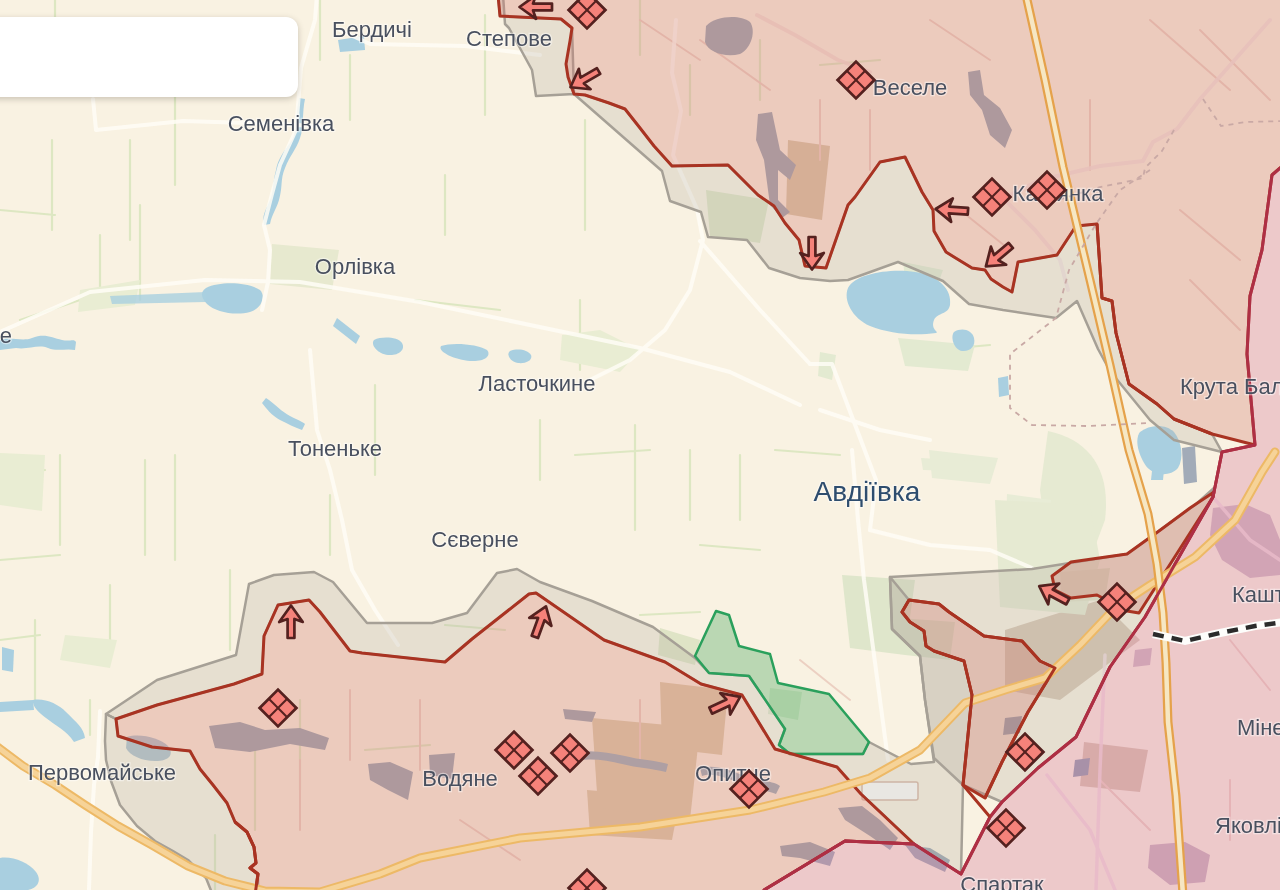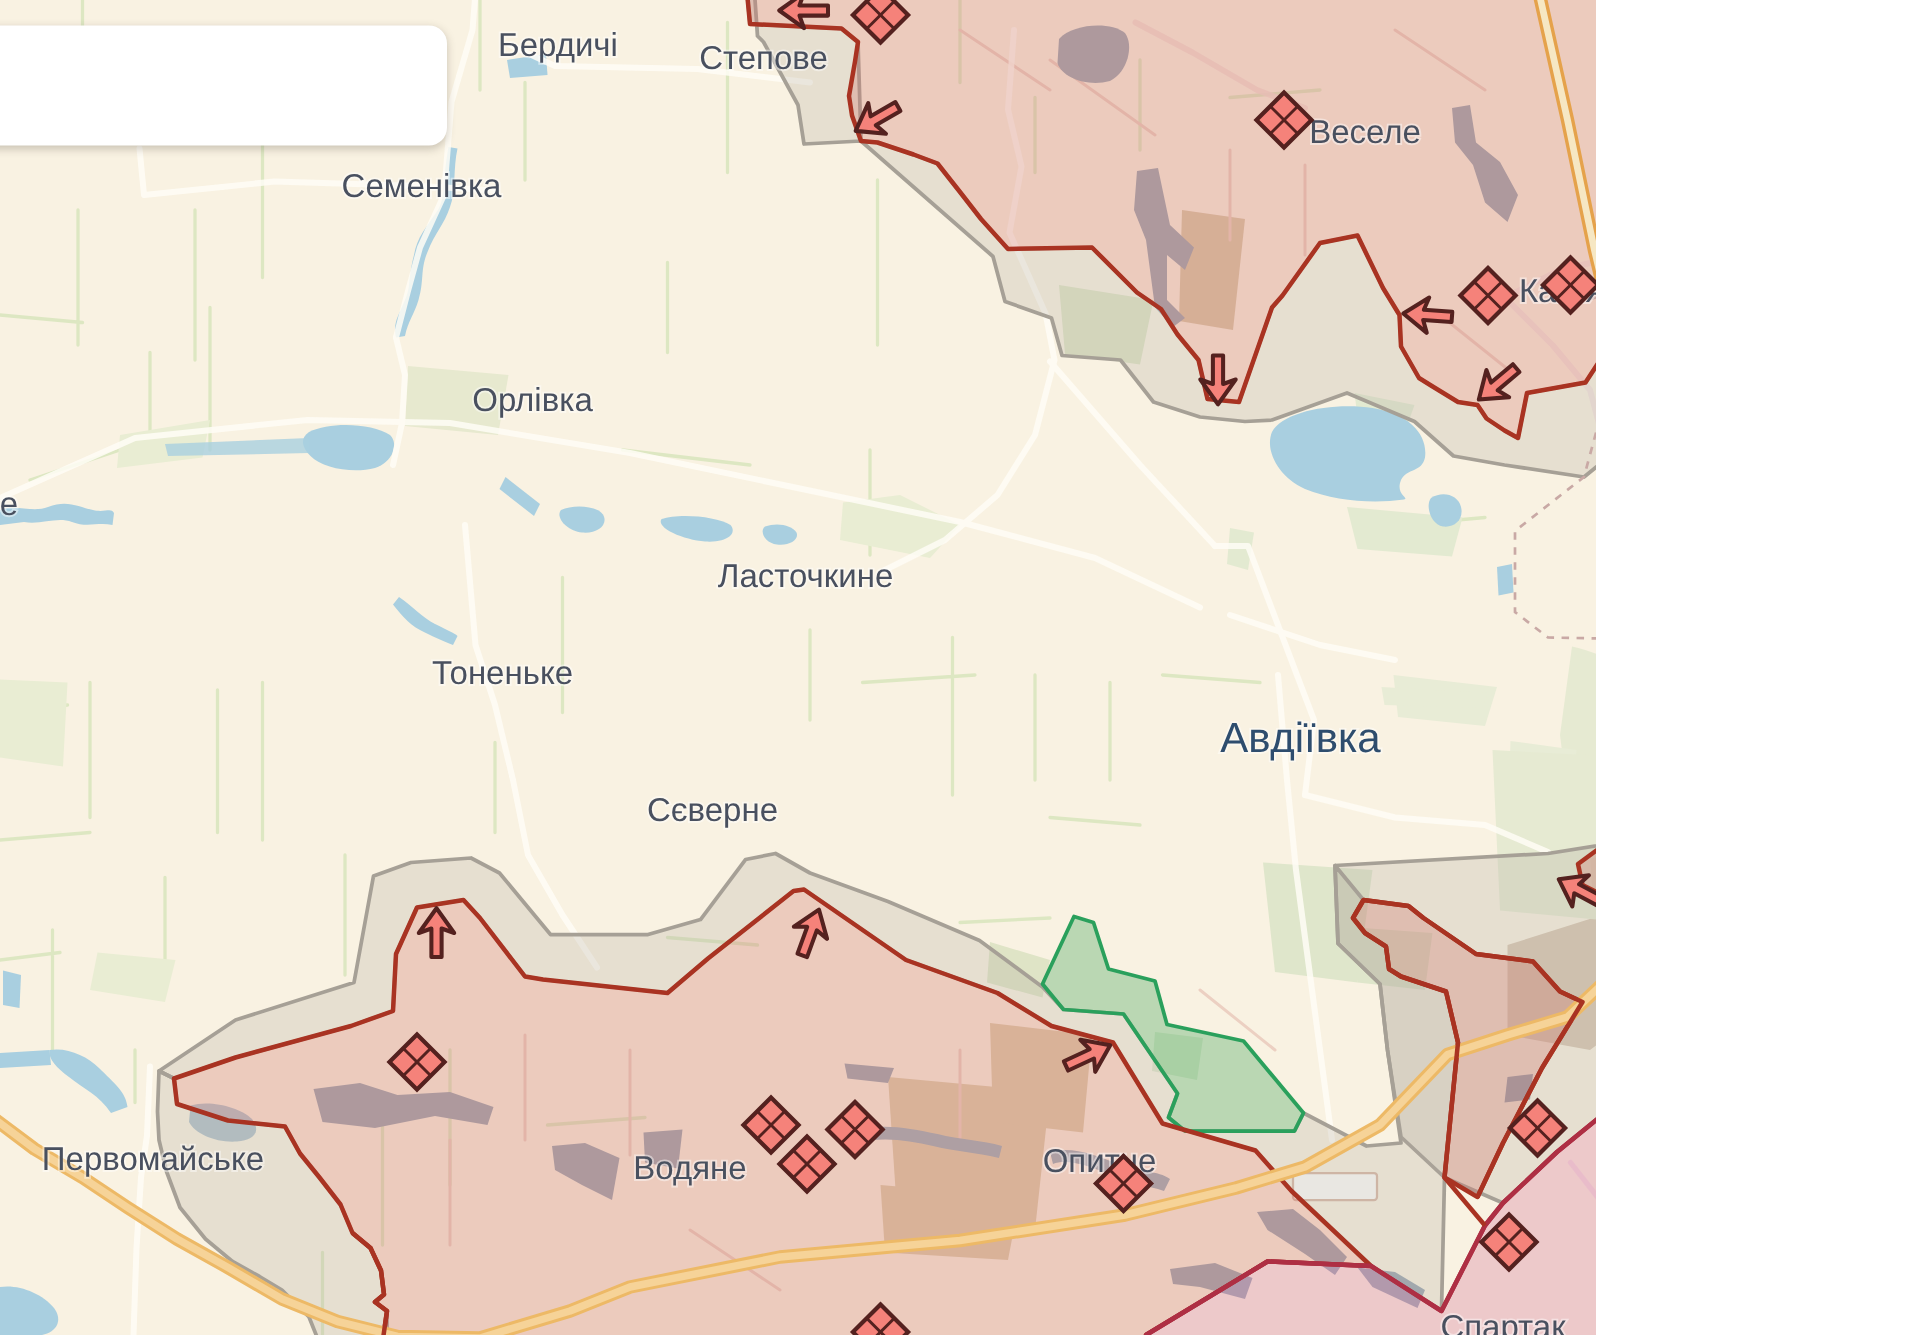--- a/index.html
+++ b/index.html
@@ -1,16 +1,16 @@
 <!DOCTYPE html>
 <html><head>
 <meta charset="utf-8">
 <style>
   html,body{margin:0;padding:0}
-  .map{position:relative;width:1064px;height:890px;overflow:hidden;background:#f9f2e2;font-family:"Liberation Sans",sans-serif}
+  .map{position:relative;width:1280px;height:890px;overflow:hidden;background:#f9f2e2;font-family:"Liberation Sans",sans-serif}
   .panel{position:absolute;left:-18px;top:17px;width:316px;height:80px;background:#ffffff;border-radius:12px;box-shadow:0 2px 6px rgba(60,50,40,.25)}
   svg text{font-family:"Liberation Sans",sans-serif}
 </style>
 </head>
 <body>
 
 <div class="map">
 <svg width="1280" height="890" viewBox="0 0 1280 890">
 
   <rect x="0" y="0" width="1280" height="890" fill="#f9f2e2"></rect>

